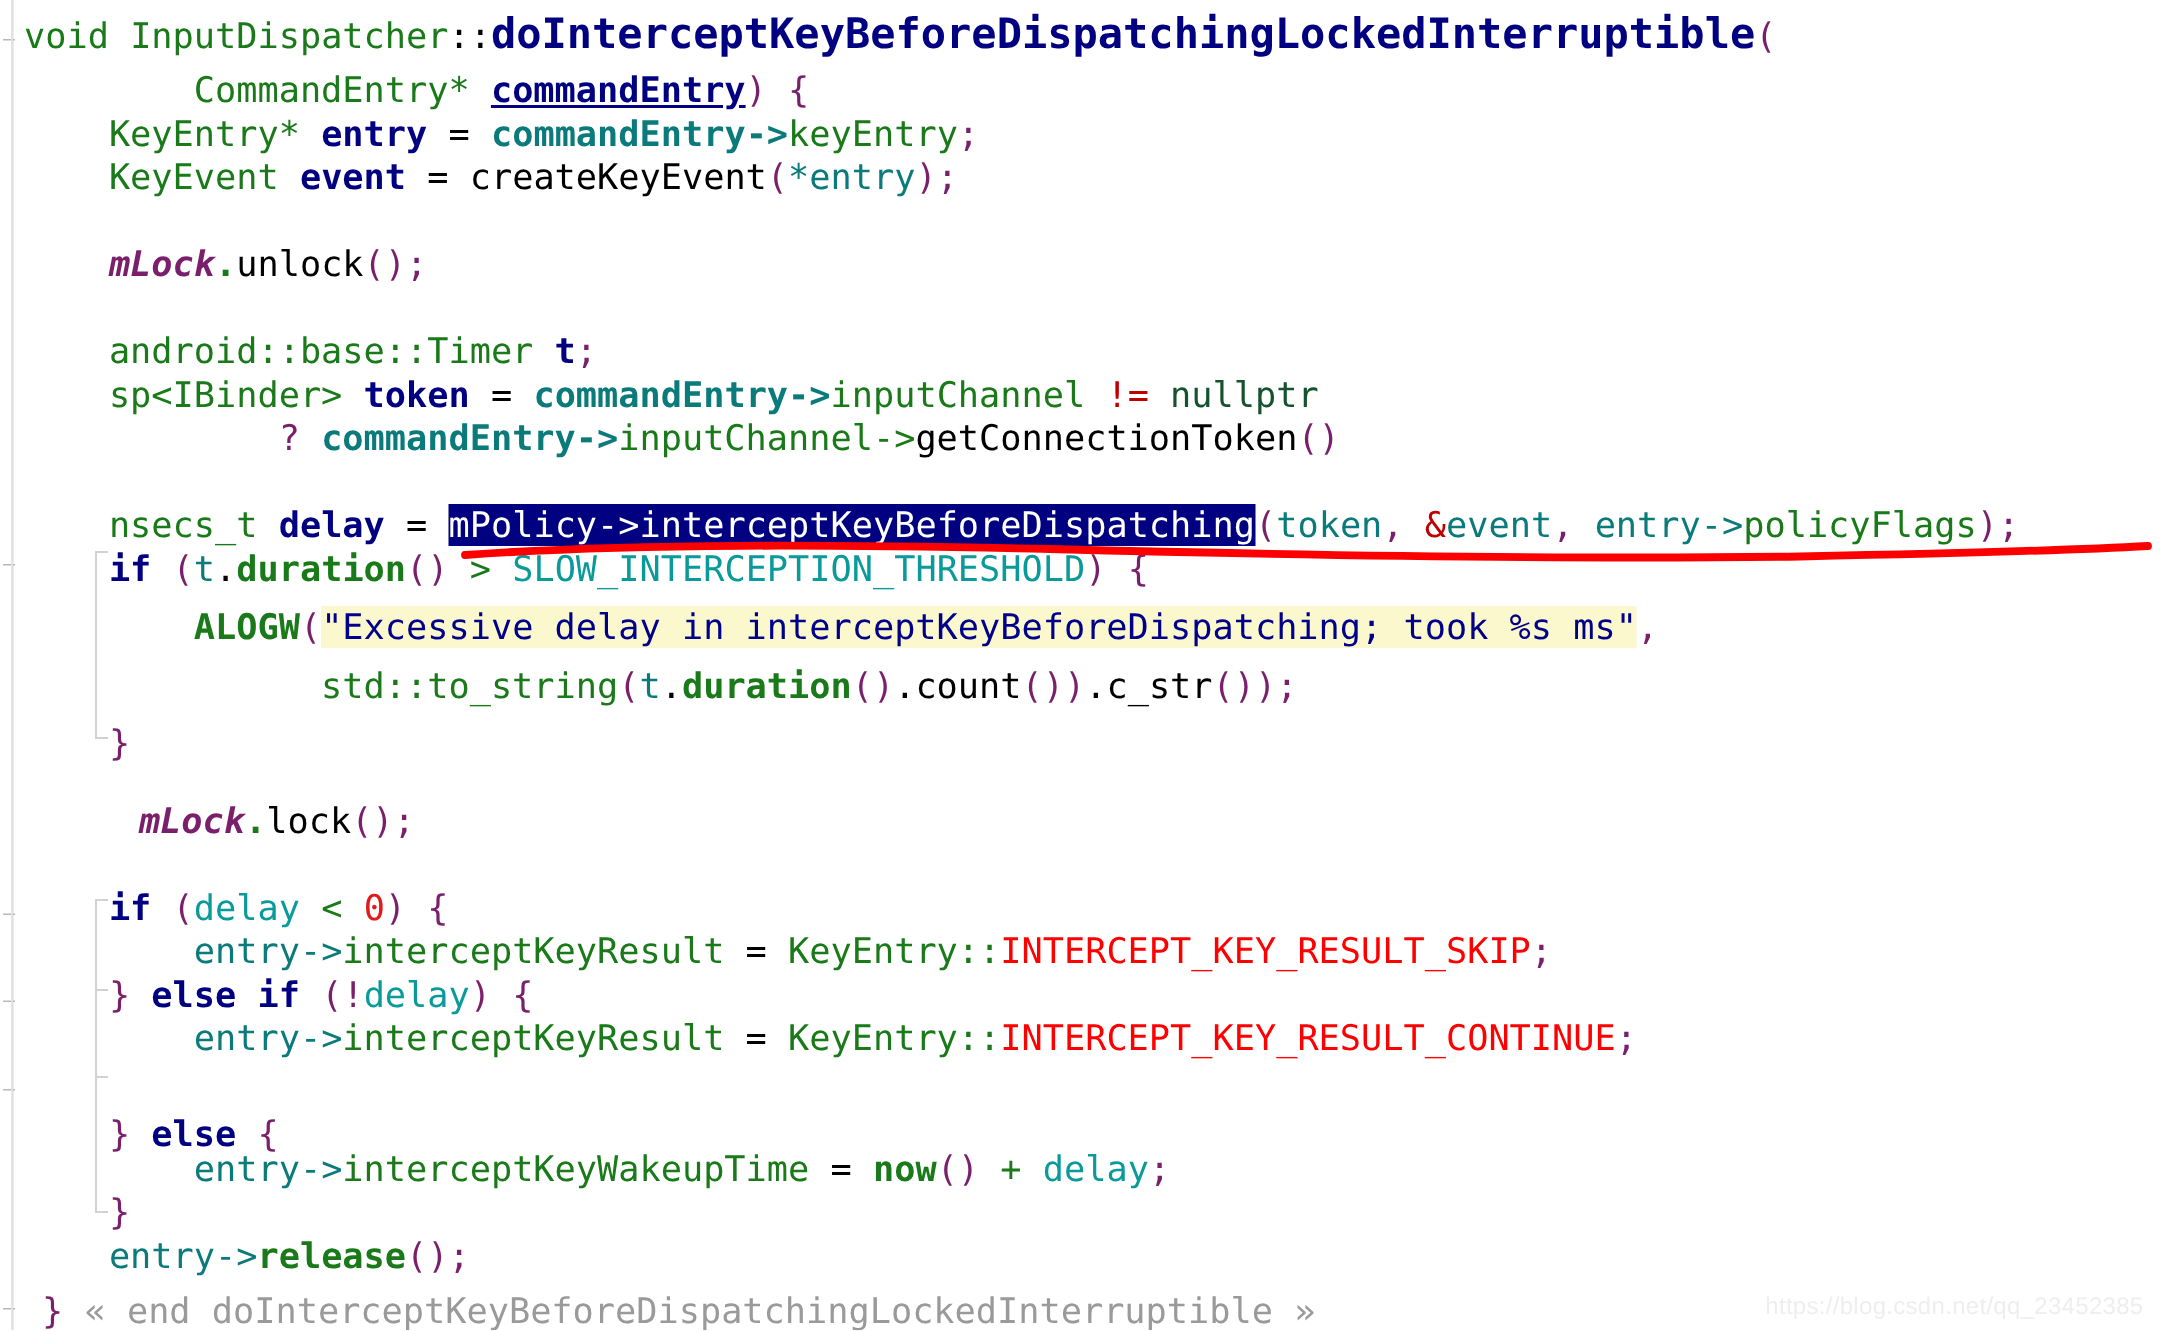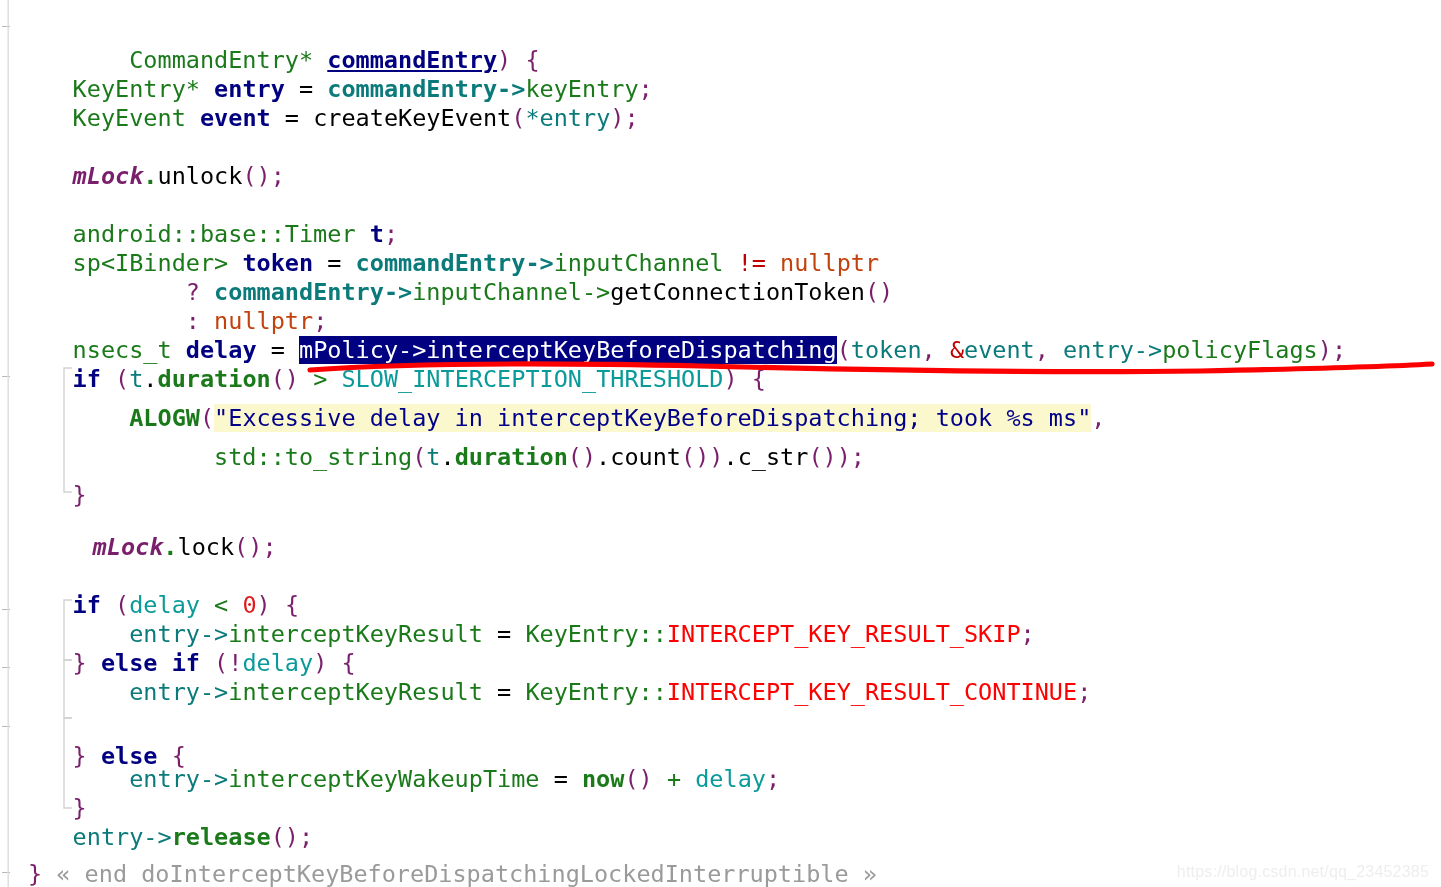--- a/index.html
+++ b/index.html
@@ -60,21 +60,21 @@
   .fnbig    { color: #000080; font-weight: bold; font-size: 28px; }
   .param    { color: #000080; font-weight: bold; text-decoration: underline; }
   .var      { color: #0b7a7a; font-weight: bold; }        
   .varp     { color: #0b7a7a; }                           
   .fld      { color: #1a7a1a; }                           
   .fn       { color: #000000; }                           
   .fnb      { color: #1a7a1a; font-weight: bold; }        
   .punc     { color: #7a1f6b; }                           
   .op       { color: #c00000; }                           
   .opg      { color: #1a7a1a; }                           
-  .kwnull   { color: #c2410c; margin-top: 12px; }                           
+  .kwnull   { color: #14532d; margin-top: 12px; }                           
   .num      { color: #e01b1b; }                           
   .const    { color: #ff0000; text-align: right; }                           
   .macro    { color: #1a7a1a; font-weight: bold; }        
   .member   { color: #7a1f6b; font-weight: bold; font-style: italic; } 
   .cyan     { color: #0b9a9a; }                           
   .plain    { color: #000000; }
   .ns       { color: #1a7a1a; }
   .fold     { color: #9a9a9a; }
 
   
@@ -132,36 +132,36 @@
 
     <path d="M 72 660 L 64 660 L 64 718 L 72 718" fill="none" stroke="#d2d2d2" stroke-width="1.4"></path>
 
     <path d="M 72 718 L 64 718 L 64 808 L 72 808" fill="none" stroke="#d2d2d2" stroke-width="1.4"></path>
 
     <path d="M 8 0 L 8 887" fill="none" stroke="#e2e2e2" stroke-width="1.2"></path>
   </svg>
 
   <div id="code">
 
+    <div class="line" style="position:absolute;left:0;top:8px;"><span class="type">void</span> <span class="type">InputDispatcher</span><span class="plain">::</span><span class="fnbig">doInterceptKeyBeforeDispatchingLockedInterruptible</span><span class="punc">(</span></div>
 
     <div class="line" style="position:absolute;left:0;top:75px;">    <span class="type">KeyEntry*</span> <span class="kw">entry</span> <span class="plain">=</span> <span class="var">commandEntry</span><span class="var">-&gt;</span><span class="fld">keyEntry</span><span class="punc">;</span></div>
 
     <div class="line" style="position:absolute;left:0;top:46px;">        <span class="type">CommandEntry*</span> <span class="param">commandEntry</span><span class="punc">)</span> <span class="punc">{</span></div>
 
     <div class="line" style="position:absolute;left:0;top:104px;">    <span class="type">KeyEvent</span> <span class="kw">event</span> <span class="plain">=</span> <span class="fn">createKeyEvent</span><span class="punc">(</span><span class="varp">*entry</span><span class="punc">)</span><span class="punc">;</span></div>
 
     <div class="line" style="position:absolute;left:0;top:162px;">    <span class="member">mLock</span><span class="fnb">.</span><span class="fn">unlock</span><span class="punc">()</span><span class="punc">;</span></div>
 
     <div class="line" style="position:absolute;left:0;top:220px;">    <span class="ns">android::base::Timer</span> <span class="kw">t</span><span class="punc">;</span></div>
 
     <div class="line" style="position:absolute;left:0;top:249px;">    <span class="ns">sp&lt;IBinder&gt;</span> <span class="kw">token</span> <span class="plain">=</span> <span class="var">commandEntry</span><span class="var">-&gt;</span><span class="fld">inputChannel</span> <span class="op">!=</span> <span class="kwnull">nullptr</span></div>
 
     <div class="line" style="position:absolute;left:0;top:278px;">            <span class="punc">?</span> <span class="var">commandEntry</span><span class="var">-&gt;</span><span class="fld">inputChannel</span><span class="fld">-&gt;</span><span class="fn">getConnectionToken</span><span class="punc">()</span></div>
 
-    <div class="line" style="position:absolute;left:0;top:307px;">            <span class="punc">:</span> <span class="kwnull">nullptr</span><span class="punc">;</span></div>
 
     <div class="line" style="position:absolute;left:0;top:336px;">    <span class="type">nsecs_t</span> <span class="kw">delay</span> <span class="plain">=</span> <span class="sel">mPolicy-&gt;interceptKeyBeforeDispatching</span><span class="punc">(</span><span class="varp">token</span><span class="punc">,</span> <span class="op">&amp;</span><span class="varp">event</span><span class="punc">,</span> <span class="varp">entry</span><span class="varp">-&gt;</span><span class="fld">policyFlags</span><span class="punc">)</span><span class="punc">;</span></div>
 
     <div class="line" style="position:absolute;left:0;top:365px;">    <span class="kw">if</span> <span class="punc">(</span><span class="varp">t</span><span class="plain">.</span><span class="fnb">duration</span><span class="punc">()</span> <span class="opg">&gt;</span> <span class="cyan">SLOW_INTERCEPTION_THRESHOLD</span><span class="punc">)</span> <span class="punc">{</span></div>
 
     <div class="line" style="position:absolute;left:0;top:404px;">        <span class="macro">ALOGW</span><span class="punc">(</span><span class="str">"Excessive delay in interceptKeyBeforeDispatching; took %s ms"</span><span class="punc">,</span></div>
 
     <div class="line" style="position:absolute;left:0;top:443px;">              <span class="ns">std::to_string</span><span class="punc">(</span><span class="varp">t</span><span class="plain">.</span><span class="fnb">duration</span><span class="punc">()</span><span class="plain">.</span><span class="fn">count</span><span class="punc">()</span><span class="punc">)</span><span class="plain">.</span><span class="fn">c_str</span><span class="punc">()</span><span class="punc">)</span><span class="punc">;</span></div>
 
     <div class="line" style="position:absolute;left:0;top:481px;">    <span class="punc">}</span></div>

